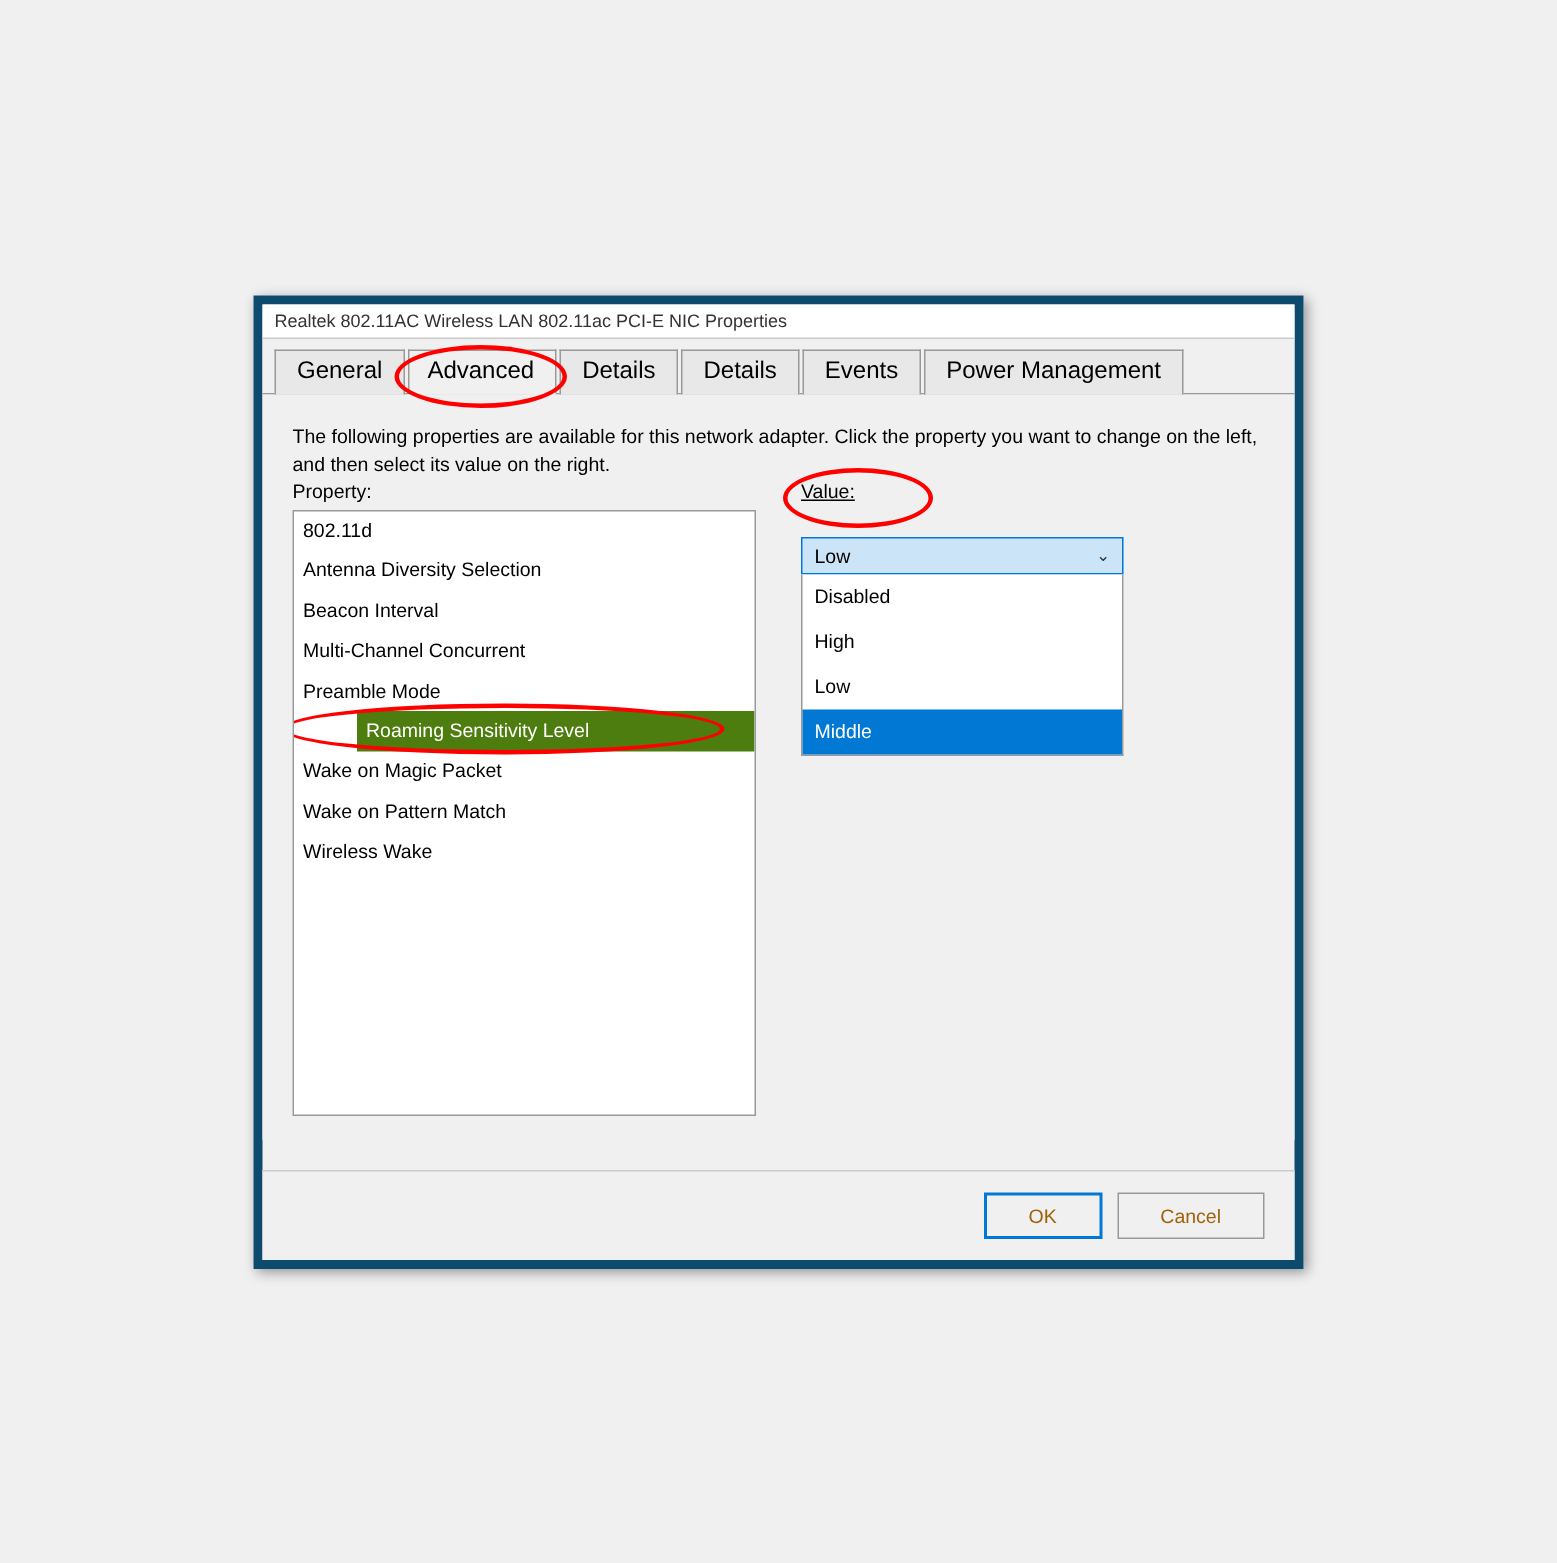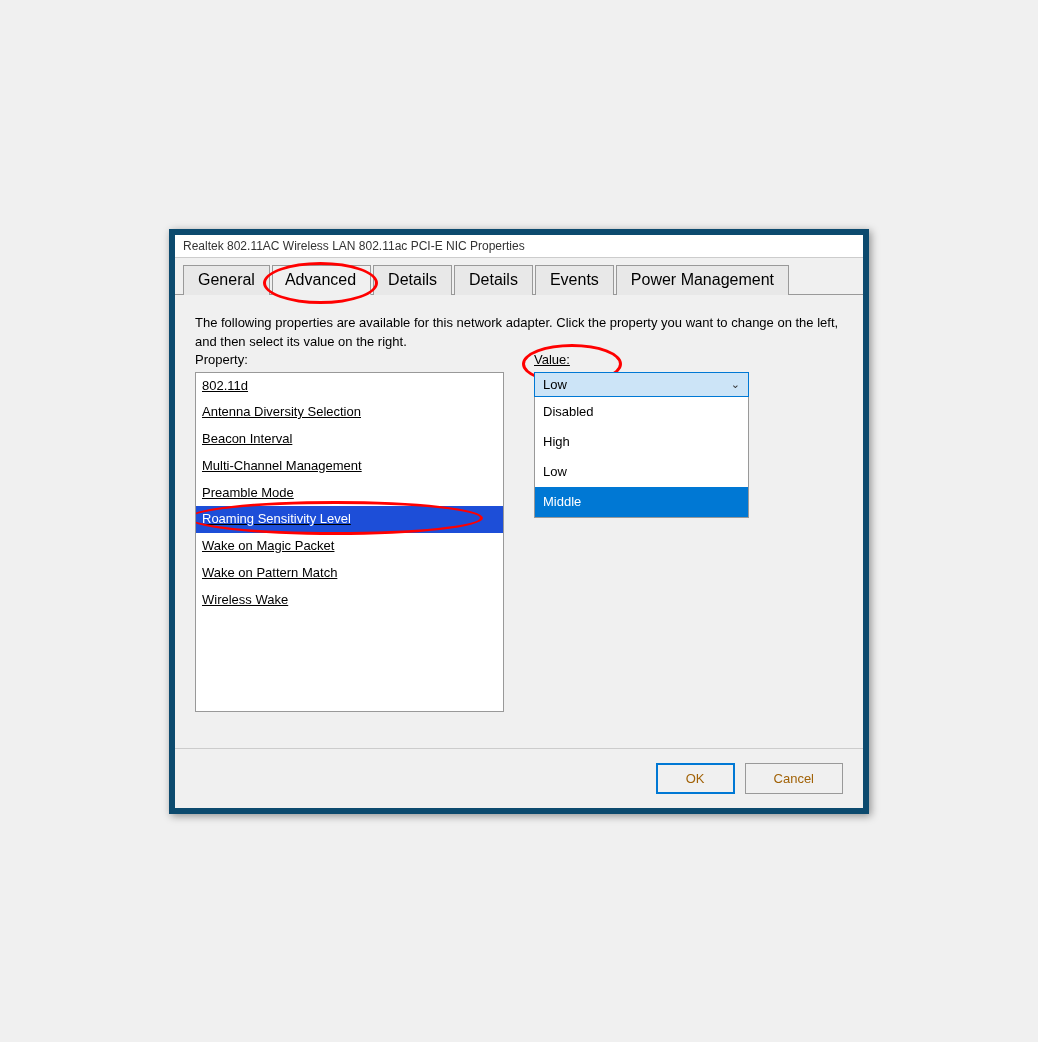--- a/index.html
+++ b/index.html
@@ -77,34 +77,34 @@
       flex: 1;
     }
     .section-label {
       font-size: 13px;
       color: #000;
       margin-bottom: 5px;
     }
     .property-list {
       border: 1px solid #999;
       background: #fff;
-      height: 340px;
+      height: 404px;
       overflow-y: auto;
-      text-decoration: underline;
     }
     .property-item {
       padding: 3px 6px;
       cursor: pointer;
       color: #000;
       font-size: 13px;
       line-height: 1.6;
     }
     .property-item.selected {
-      background: #1d4ed8;
+      background: #4d7c0f;
       color: #fff;
+      margin-left: 42px;
     }
     .value-label {
       font-size: 13px;
       color: #000;
       text-decoration: underline;
     }
     .dropdown-container {
       position: relative;
       width: 215px;
     }
@@ -238,34 +238,34 @@
     <p class="description">The following properties are available for this network adapter. Click the property you want to change on the left, and then select its value on the right.</p>
 
     <div class="columns">
 
       <div class="property-section">
         <div class="section-label">Property:</div>
         <div class="property-list">
           <div class="property-item">802.11d</div>
           <div class="property-item">Antenna Diversity Selection</div>
           <div class="property-item">Beacon Interval</div>
-          <div class="property-item">Multi-Channel Management</div>
+          <div class="property-item">Multi-Channel Concurrent</div>
           <div class="property-item">Preamble Mode</div>
           <div class="roaming-item-wrapper" style="position:relative;">
             <div class="property-item selected">Roaming Sensitivity Level</div>
             <div class="red-circle-roaming"></div>
           </div>
           <div class="property-item">Wake on Magic Packet</div>
           <div class="property-item">Wake on Pattern Match</div>
           <div class="property-item">Wireless Wake</div>
         </div>
       </div>
 
       <div class="value-section">
-        <div class="value-label-container" style="position:relative; display:inline-block; margin-bottom:5px;">
+        <div class="value-label-container" style="position:relative; display:inline-block; margin-bottom:23px;">
           <span class="value-label">Value:</span>
           <div class="red-circle-value"></div>
         </div>
 
         <div class="dropdown-container">
           <div class="dropdown-selected">
             <span>Low</span>
             <span class="dropdown-arrow">⌄</span>
           </div>
           <div class="dropdown-list">

